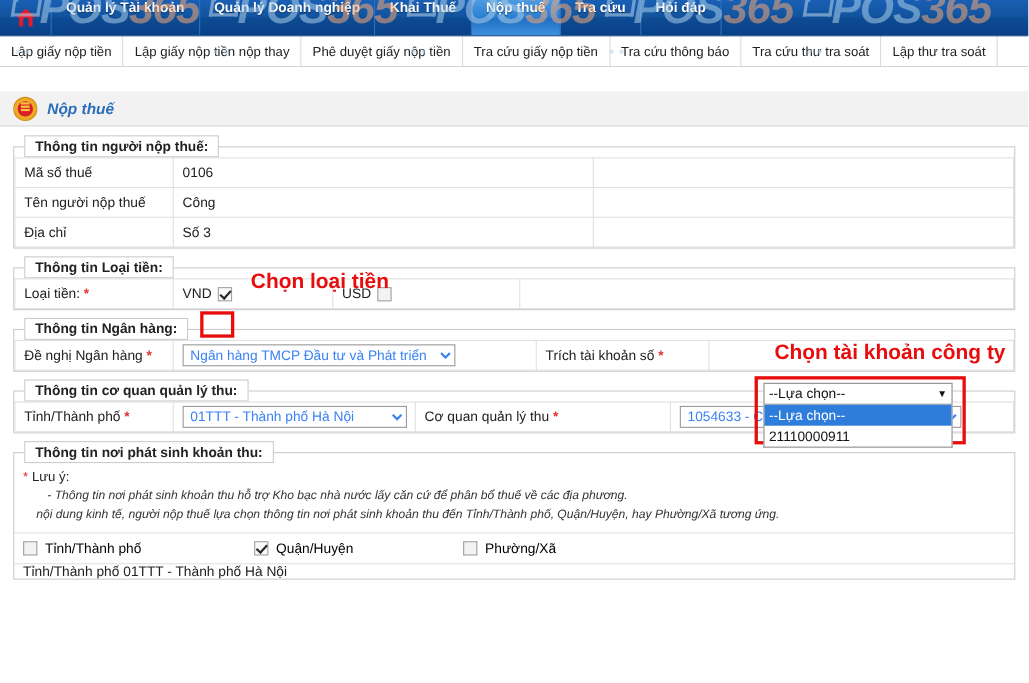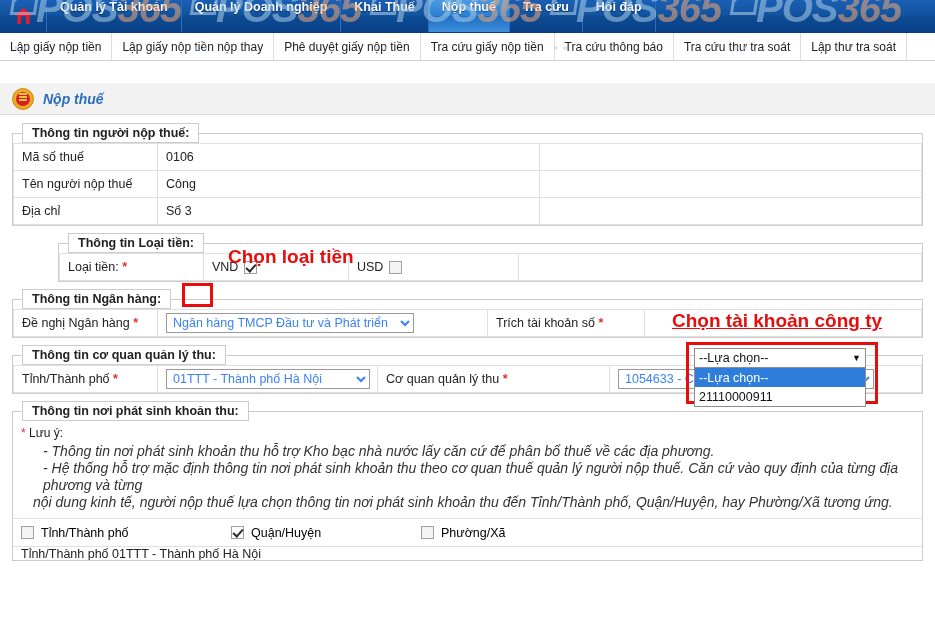--- a/index.html
+++ b/index.html
@@ -278,21 +278,21 @@
     color: #111111;
     cursor: pointer;
   }
   .dd-item.sel { background: #2f7ddb; color: #ffffff; }
 
   
   .note-wrap { padding: 5px 8px 7px 8px; }
   .note-title { font-size: 12px; color: #222222; margin-bottom: 3px; }
   .note-title .star { color: #e03030; }
   .note-line {
-    font-size: 14px;
+    font-size: 11px;
     font-style: italic;
     color: #333333;
     line-height: 17px;
     margin-left: 22px;
   }
   .scope-row {
     display: flex;
     align-items: center;
     border-top: 1px solid #e0e0e0;
     height: 28px;
@@ -428,21 +428,21 @@
       </tr>
       <tr>
         <td class="label-cell">Địa chỉ</td>
         <td>Số 3</td>
         <td></td>
       </tr>
     </tbody>
       </table>
   </fieldset>
 
-  <fieldset class="box" style="position:relative;margin-left:46px;">
+  <fieldset class="box" style="position:relative;">
     <legend>Thông tin Loại tiền:</legend>
     <table class="grid">
       <tbody>
           <tr>
         <td class="label-cell">
           <span>Loại tiền:</span>
           <span class="req">*</span>
         </td>
         <td style="width:145px;">
           <span class="cur-opt">
@@ -515,21 +515,20 @@
   </fieldset>
 
   <fieldset class="box">
     <legend>Thông tin nơi phát sinh khoản thu:</legend>
     <div class="note-wrap">
       <div class="note-title">
         <span class="star">*</span>
         <span>Lưu ý:</span>
       </div>
       <div class="note-line">- Thông tin nơi phát sinh khoản thu hỗ trợ Kho bạc nhà nước lấy căn cứ để phân bổ thuế về các địa phương.</div>
-      <div class="note-line">- Hệ thống hỗ trợ mặc định thông tin nơi phát sinh khoản thu theo cơ quan thuế quản lý người nộp thuế. Căn cứ vào quy định của từng địa phương và từng</div>
       <div class="note-line" style="margin-left:12px;">nội dung kinh tế, người nộp thuế lựa chọn thông tin nơi phát sinh khoản thu đến Tỉnh/Thành phố, Quận/Huyện, hay Phường/Xã tương ứng.</div>
     </div>
     <div class="scope-row">
       <span class="scope-item s1">
         <span class="chk"></span>
         <span>Tỉnh/Thành phố</span>
       </span>
       <span class="scope-item s2">
         <span class="chk checked"></span>
         <span>Quận/Huyện</span>
@@ -540,21 +539,21 @@
       </span>
     </div>
     <div class="clipped-row">Tỉnh/Thành phố 01TTT - Thành phố Hà Nội</div>
   </fieldset>
 
 </div>
 
 <div class="annot" style="left:228px; top:246px;">Chọn loại tiền</div>
 <div class="redbox" style="left:182px; top:283px; width:31px; height:24px;"></div>
 
-<div class="annot" style="left:672px; top:310px;text-decoration:underline;">Chọn tài khoản công ty</div>
+<div class="annot" style="left:704px; top:310px;">Chọn tài khoản công ty</div>
 <div class="redbox" style="left:686px; top:342px; width:192px; height:62px;"></div>
 
 <div class="dd-open" style="left:694px; top:348px;border-radius:25px;">
   <div class="dd-closed">
     <span>--Lựa chọn--</span>
     <span class="arrow">▼</span>
   </div>
   <div class="dd-list">
     <div class="dd-item sel">
         <span>--Lựa chọn--</span>

